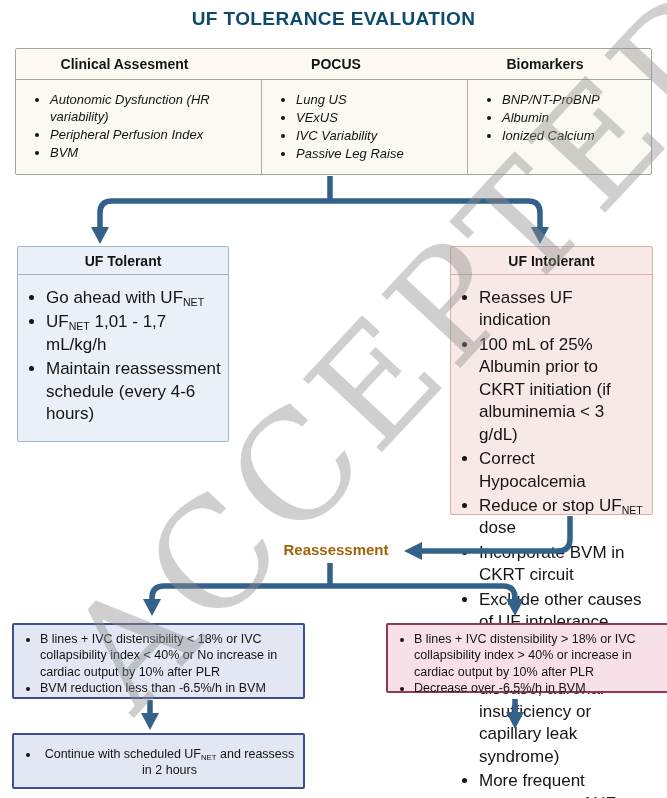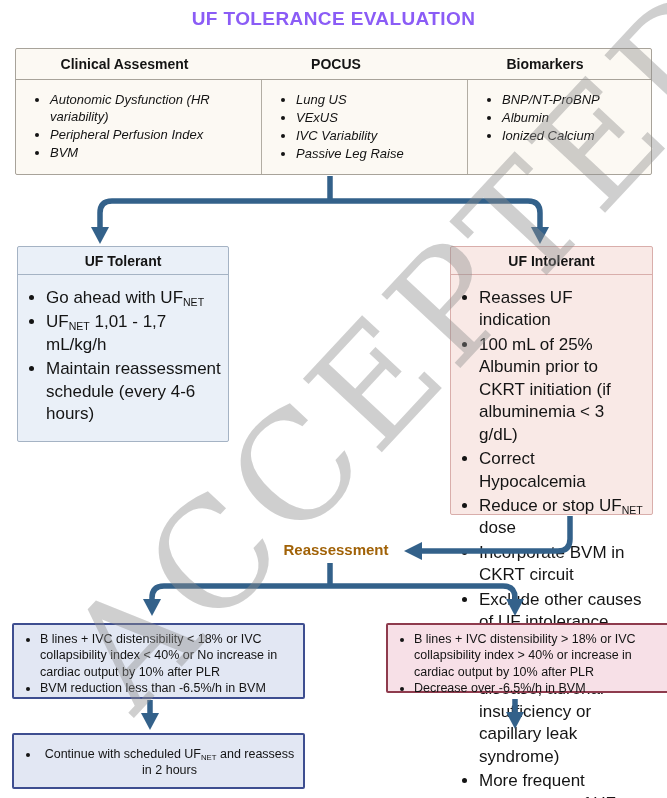--- a/index.html
+++ b/index.html
@@ -1,21 +1,21 @@
 <!DOCTYPE html>
 <html><head>
 <meta charset="utf-8">
 <style>
   html,body{margin:0;padding:0;background:#fff;}
   #stage{position:relative;width:667px;height:798px;background:#ffffff;overflow:hidden;
          font-family:"Liberation Sans",sans-serif;color:#141414;}
 
   
   .title{position:absolute;left:0;top:8px;width:667px;text-align:center;
-         font-size:19px;font-weight:bold;letter-spacing:.4px;color:#8b5cf6;}
+         font-size:19px;font-weight:bold;letter-spacing:.4px;color:#0c4a6e;}
 
   
   .top-panel{position:absolute;left:15px;top:48px;width:637px;height:127px;
              background:#fcf9f3;border:1.5px solid #a8a39a;border-radius:2px;
              box-sizing:border-box;display:flex;flex-direction:column;}
   .tp-headers{display:flex;border-bottom:1.5px solid #a8a39a;height:30px;align-items:center;}
   .tp-h{font-size:14px;font-weight:bold;text-align:center;}
   .tp-h:nth-child(1){width:217px;}
   .tp-h:nth-child(2){width:206px;}
   .tp-h:nth-child(3){flex:1;}

